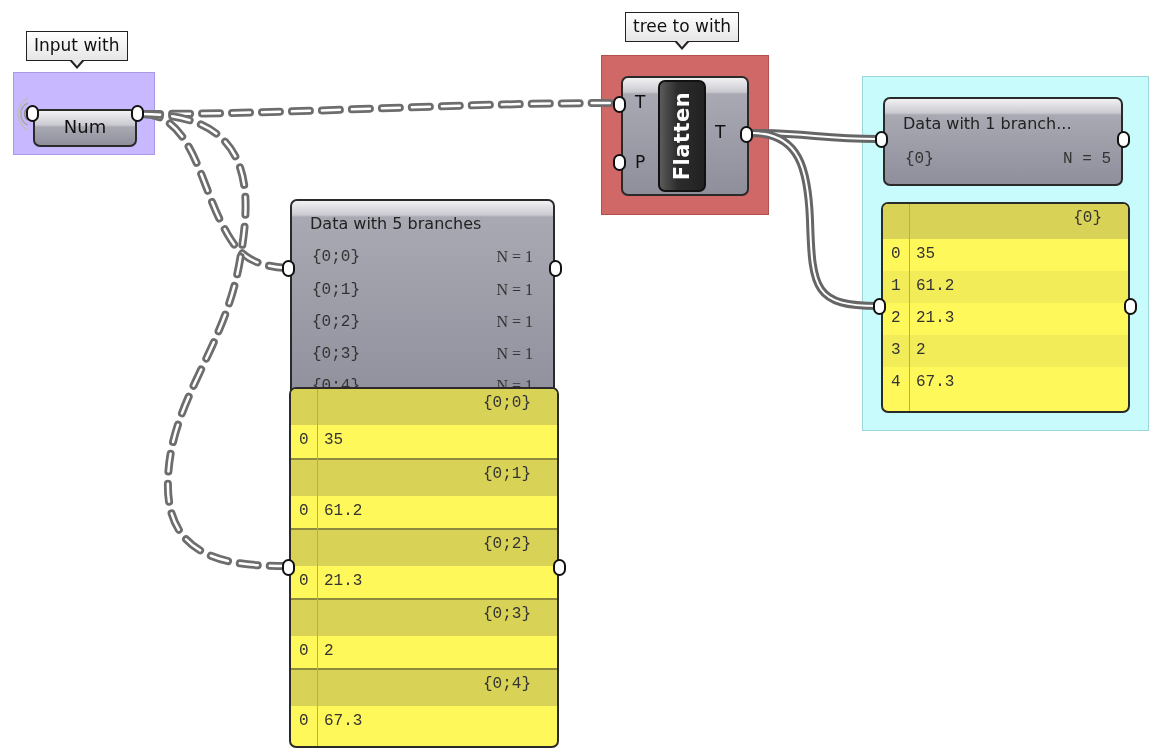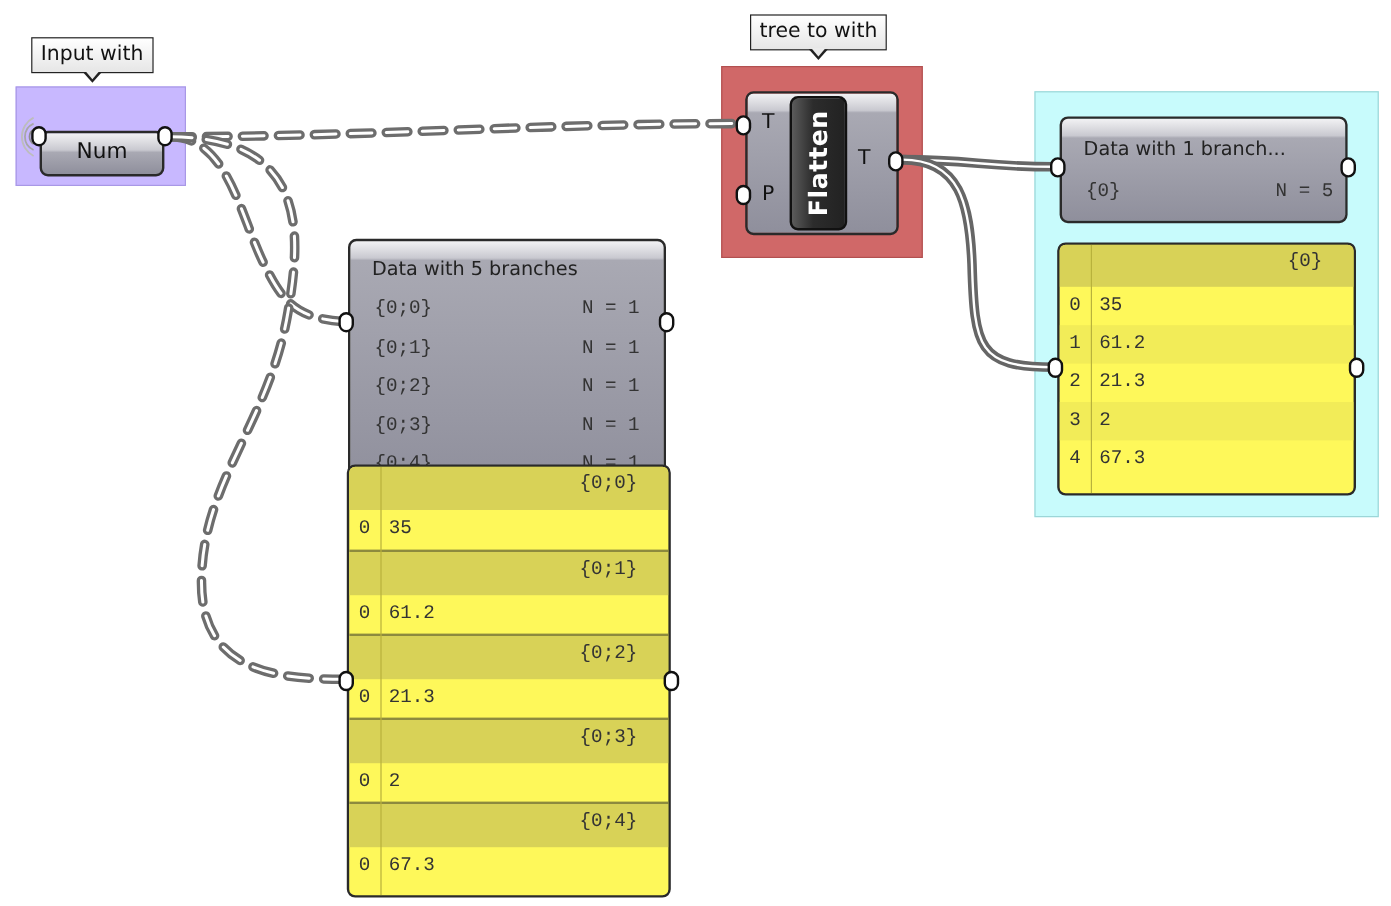--- a/index.html
+++ b/index.html
@@ -31,21 +31,21 @@
   .flat-title { position:absolute; left:50%; top:50%; transform:translate(-50%,-50%) rotate(-90deg);
                 color:#fff; font-weight:bold; font-size:21px; white-space:nowrap; letter-spacing:0.5px; }
   .plabel { position:absolute; font-size:17px; color:#111; }
 
   .panel-title { position:absolute; left:18px; font-size:16px; color:#222; white-space:nowrap; }
   .mono { font-family:"Liberation Mono","DejaVu Sans Mono", monospace; color:#333; font-size:16px; }
 
   .p5 { left:290px; top:160px; width:261px; height:207px;margin-top:39px; }
   .p5 .row { position:absolute; left:20px; right:20px; height:22px; }
   .p5 .row .path { position:absolute; left:0; top:0; }
-  .p5 .row .count { position:absolute; right:0; top:0; }
+  .p5 .row .count { position:absolute; right:0; top:0;font-family:Liberation Serif, serif; }
 
   .p1 { left:883px; top:97px; width:236px; height:85px; }
 
   .yellow { position:absolute; z-index:2; border:2px solid #2a2a2a; border-radius:7px; overflow:hidden; background:#fef85a; }
   .yellow .vline { position:absolute; top:0; bottom:0; width:1px; background:#b8b23c; }
   .y-head { position:absolute; left:0; right:0; background:#d8d257; }
   .y-head .path { position:absolute; right:26px; top:5px; }
   .y-row { position:absolute; left:0; right:0; }
   .y-row.alt { background:#f2ec58; }
   .y-row .idx { position:absolute; left:8px; top:6px; }

